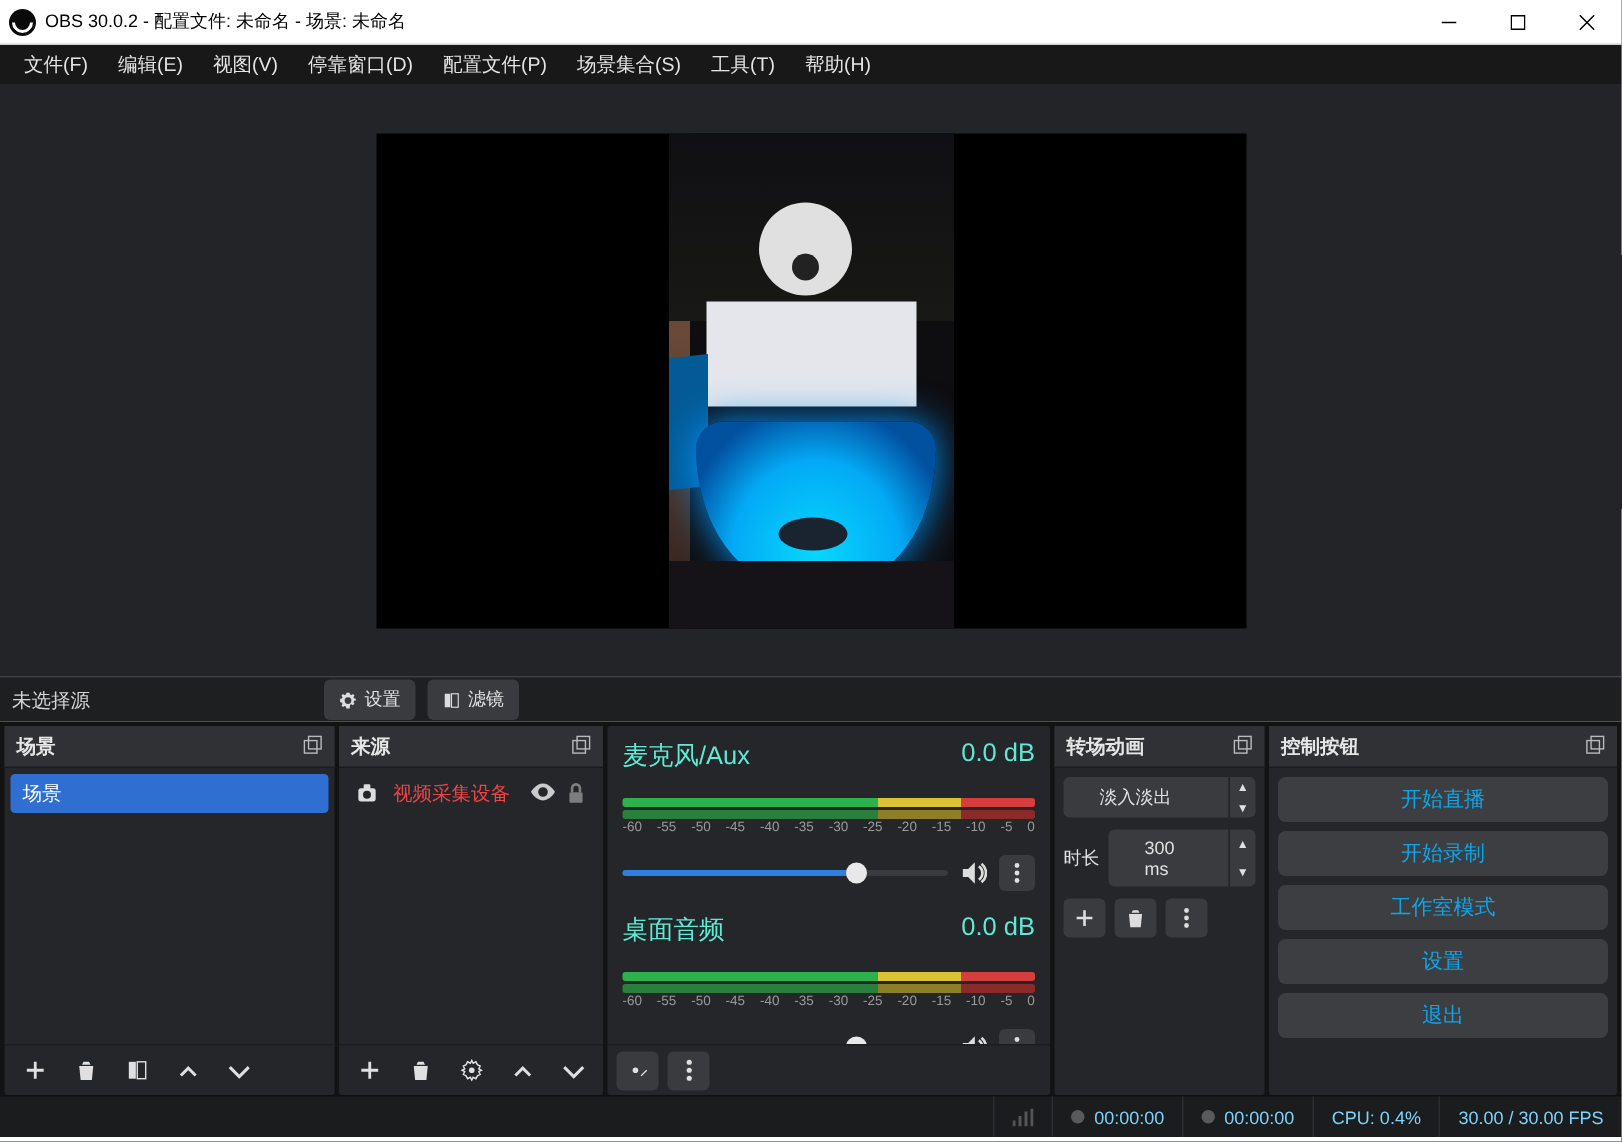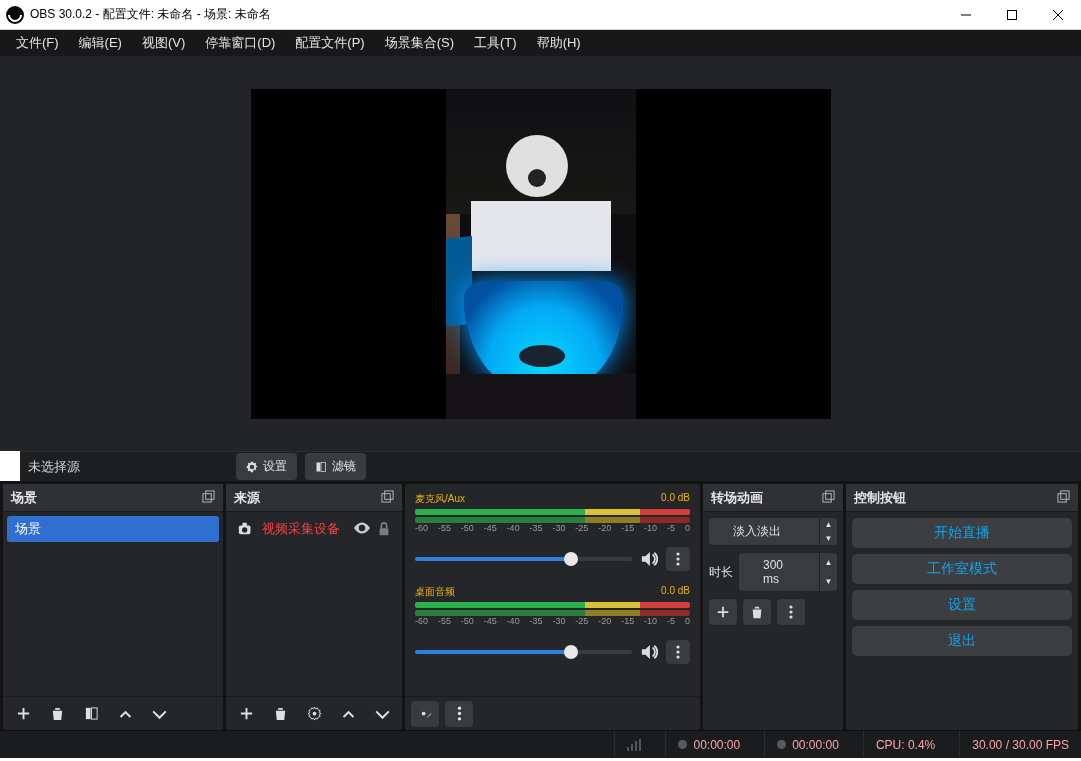--- a/index.html
+++ b/index.html
@@ -27,21 +27,21 @@
   .camball { position:absolute; top:46px; left:60px; width:62px; height:62px; border-radius:50%; background:#e0e0e0; }
   .camball::after{content:"";position:absolute;bottom:10px;left:22px;width:18px;height:18px;border-radius:50%;background:#222;}
   .white-box { position:absolute; top:112px; left:25px; width:140px; height:70px; background:#e4e6ec; }
   .lamp { position:absolute; top:192px; left:18px; width:160px; height:110px; border-radius: 22px 22px 50% 50%/22px 22px 100% 100%; background: radial-gradient(ellipse at center 80%, #07d7ff 0%, #03a9f4 50%, #0250a0 80%); box-shadow: 0 0 26px #0397ff; }
   .lamp::after{content:"";position:absolute;top:64px;left:55px;width:46px;height:22px;border-radius:50%;background:#1a2330;}
   .blue-box { position:absolute; top:150px; left:-30px; width:56px; height:88px; background:#045a96; transform: skewY(-6deg);}
   .left-edge { position:absolute; top:0; left:0; width:14px; height:100%; background:linear-gradient(#382926, #6a4a37 40%, #2c1e1b);}
   .desk { position:absolute; bottom:0; left:0; width:100%; height:45px; background:#151318; }
 
   
-  .sel-bar { height: 30px; background: #1e1f21; display:flex; align-items:center; padding: 0 8px; gap:8px; border-top:1px solid #2b2c2f;margin-left:20px;}
+  .sel-bar { height: 30px; background: #1e1f21; display:flex; align-items:center; padding: 0 8px; gap:8px; border-top:1px solid #2b2c2f;}
   .sel-bar .nosel { color:#d4d4d4; font-size:13px; flex:0 0 200px; }
   .obtn { background:#3a3b3f; color:#e2e2e2; font-size:12px; padding:5px 10px; border-radius:4px; display:flex; align-items:center; gap:5px;}
   .obtn svg { width:12px; height:12px; }
 
   
   .docks { display:flex; gap:3px; background:#131314; height: 249px; padding:3px 3px 0 3px;}
   .dock { background:#25262a; display:flex; flex-direction:column; border-radius:2px;}
   .dock.scenes{width:220px;} .dock.sources{width:176px;} .dock.mixer{flex:1;} .dock.trans{width:140px;} .dock.controls{width:232px;}
   .dock-head { height:28px; display:flex; align-items:center; padding:0 8px; color:#e6e6e6; font-size:13px; font-weight:600; background:#303135; border-bottom:1px solid #1b1c1e;}
   .dock-head .pop { margin-left:auto; opacity:.8;}
@@ -49,23 +49,23 @@
   .dock-foot { height:34px; display:flex; align-items:center; gap:6px; padding:0 6px; border-top:1px solid #1b1c1e;}
   .ibtn { width:28px; height:26px; border-radius:4px; display:flex; align-items:center; justify-content:center; color:#e0e0e0;}
   .ibtn svg{width:15px;height:15px;}
 
   .list-row { height:26px; display:flex; align-items:center; padding:0 8px; font-size:13px; color:#ef4444; gap:8px; border-radius:3px;}
   .list-row.selected { background:#2f6fd1; color:#fff;}
   .list-row .tail { margin-left:auto; display:flex; gap:8px; opacity:.9;}
 
   
   .mix-ch { margin:4px 6px 14px 6px; }
-  .mix-top { display:flex; font-size:10px; color:#eab308;}
+  .mix-top { display:flex; font-size:17px; color:#5eead4;}
   .mix-top .lvl{margin-left:auto;}
-  .meter-wrap { position:relative; height:20px; margin-top:3px;}
+  .meter-wrap { position:relative; height:20px; margin-top:17px;}
   .meter-track { height:6px; width:100%; border-radius:2px; background:linear-gradient(to right, #2bb24c 0%, #2bb24c 62%, #d9c334 62%, #d9c334 82%, #d83d3d 82%, #d83d3d 100%);}
   .meter-track.two { height:6px; margin-top:2px; background:linear-gradient(to right, #29803d 0%, #29803d 62%, #8e7f27 62%, #8e7f27 82%, #8c2a2a 82%, #8c2a2a 100%);}
   .ticks { position:absolute; top:14px; left:0; width:100%; display:flex; justify-content:space-between; font-size:9px; color:#9a9a9a;}
   .slider-row{display:flex; align-items:center; gap:8px; margin-top:18px;}
   .slider { flex:1; height:4px; background:#3a3b3f; border-radius:2px; position:relative;}
   .slider .fill{position:absolute;left:0;top:0;height:100%;width:72%;background:#2f7fe0;border-radius:2px;}
   .slider .thumb{position:absolute;left:72%;top:-5px;width:14px;height:14px;border-radius:50%;background:#e8e8e8;transform:translateX(-50%);}
   .dots-btn{width:24px;height:24px;border-radius:4px;background:#3a3b3f;display:flex;align-items:center;justify-content:center;color:#e0e0e0;}
 
   
@@ -78,21 +78,21 @@
   .sq{width:28px;height:26px;border-radius:4px;background:#3a3b3f;display:flex;align-items:center;justify-content:center;}
 
   
   .ctrl-body{padding:6px;display:flex;flex-direction:column;gap:6px;}
   .cbtn{height:30px;background:#3d3e42;border-radius:5px;color:#0ea5e9;font-size:14px;display:flex;align-items:center;justify-content:center;}
   .cbtn-row{display:flex;gap:6px;}
   .cbtn-row .cbtn{flex:1;}
   .cbtn-row .gear{flex:0 0 30px;}
 
   
-  .statusbar { height:28px; background:#1b1c1e; display:flex; align-items:center; padding:0 0 0 8px; color:#fca5a5; font-size:12px; gap:12px; border-top:1px solid #0f0f0f;}
+  .statusbar { height:28px; background:#1b1c1e; display:flex; align-items:center; padding:0 0 0 8px; color:#7dd3fc; font-size:12px; gap:0; border-top:1px solid #0f0f0f;}
   .statusbar .sp{flex:1;}
   .stat { padding:0 12px; height:100%; display:flex; align-items:center; gap:6px; border-left:1px solid #2c2d30;}
   .rec-dot{width:9px;height:9px;border-radius:50%;background:#5a5a5a;}
   svg{fill:currentColor;}
 </style>
 </head>
 <body>
 
 <div class="titlebar">
   <div class="obs-logo"></div>
@@ -417,20 +417,21 @@
   <div class="dock controls">
     <div class="dock-head">
       <span>控制按钮</span>
       <span class="pop"><svg width="13" height="13" viewBox="0 0 14 14">
             <rect x="1" y="4" width="9" height="9" fill="none" stroke="#ddd"></rect>
             <rect x="4" y="1" width="9" height="9" fill="none" stroke="#ddd"></rect>
           </svg></span>
     </div>
     <div class="ctrl-body">
       <div class="cbtn">开始直播</div>
+      <div class="cbtn">开始录制</div>
       <div class="cbtn">工作室模式</div>
       <div class="cbtn">设置</div>
       <div class="cbtn">退出</div>
     </div>
   </div>
 
 </div>
 
 <div class="statusbar">
   <div class="sp"></div>

